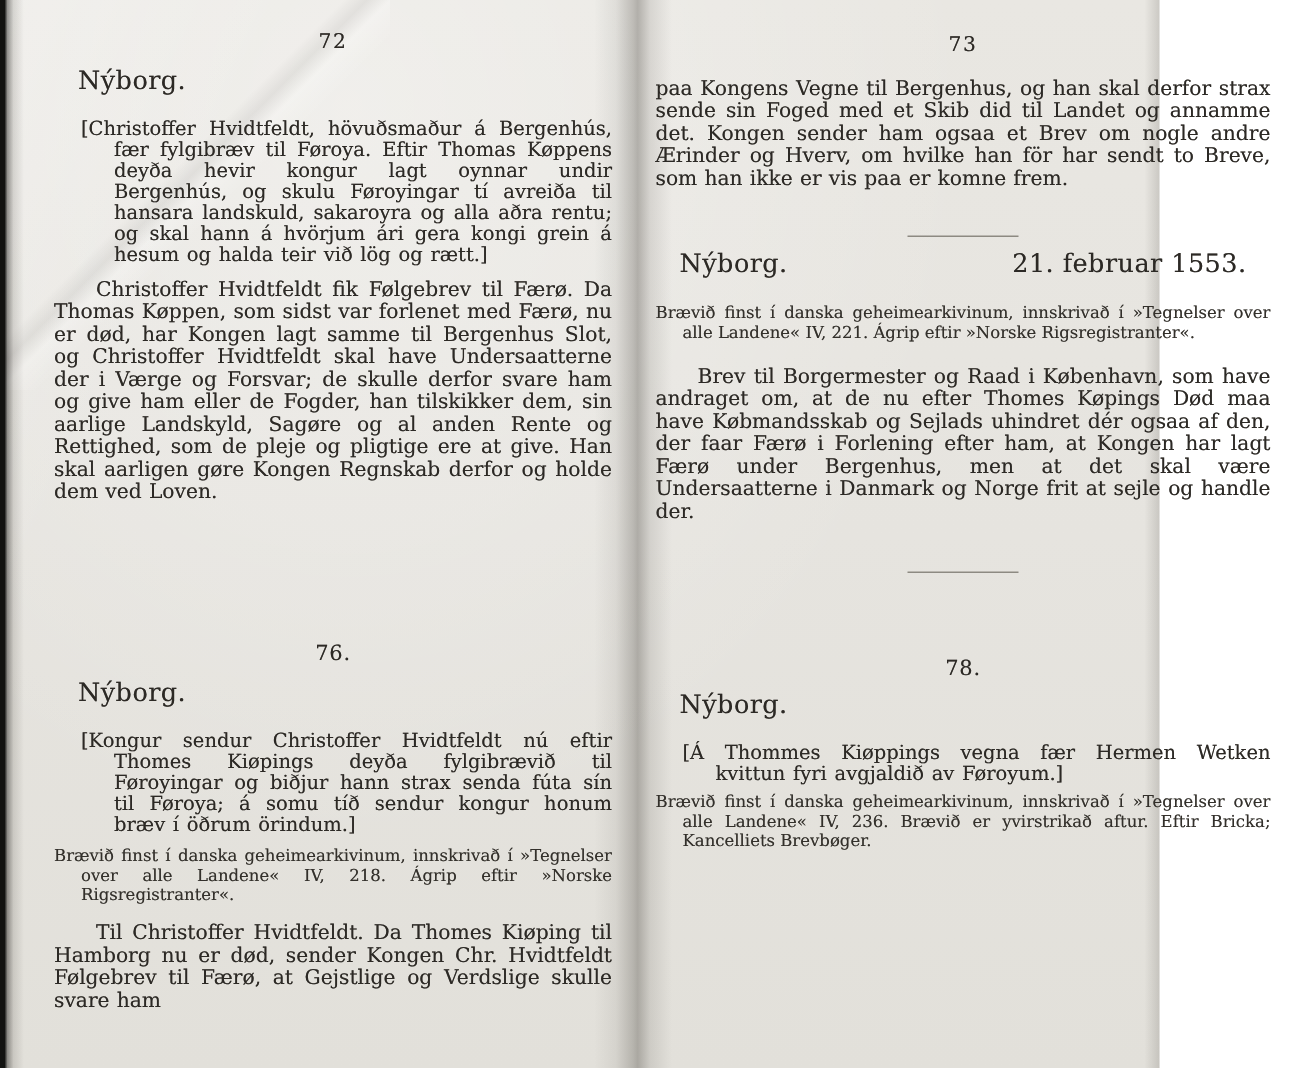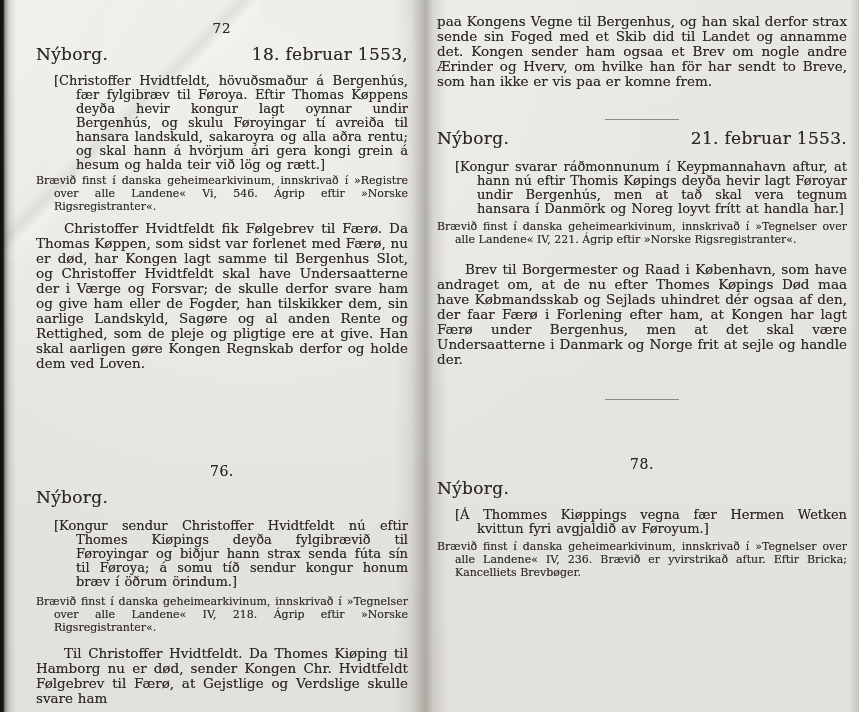--- a/index.html
+++ b/index.html
@@ -1,19 +1,19 @@
 <!DOCTYPE html>
 <html lang="da"><head>
 <meta charset="utf-8">
 <style>
   html,body{margin:0;padding:0;}
   body{width:859px;height:712px;overflow:hidden;}
 
   .scan{
-    position:relative;width:859px;height:712px;
+    position:relative;width:773px;height:712px;
     background:
       linear-gradient(115deg, rgba(255,255,255,0.25) 0%, rgba(255,255,255,0) 18%),
       radial-gradient(ellipse at 30% 10%, rgba(255,255,255,0.35), rgba(255,255,255,0) 55%),
       linear-gradient(180deg,#e9e7e2 0%, #e6e4df 50%, #e2e0da 100%);
     font-family:"DejaVu Serif","Liberation Serif",serif;
     color:#2c2925;
   }
 
   
   .edge-left{
@@ -49,21 +49,21 @@
   .pageno{
     text-align:center;font-size:13.5px;letter-spacing:1px;
     margin:0;
   }
   .page-left .pageno{margin-top:20px;}
   .page-right .pageno{margin-top:22px;}
 
   .entry-no{text-align:center;font-size:14px;letter-spacing:0.5px;margin:0;}
   .placeline{
     display:flex;justify-content:space-between;align-items:baseline;
-    font-size:17px;letter-spacing:0.3px;margin:0;
+    font-size:17px;letter-spacing:0.3px;margin:16px;
   }
   .summary{
     font-size:13px;line-height:14px;
     text-align:justify;margin:0;
     padding-left:40px;text-indent:-22px;
     word-spacing:1px;
   }
   .source{
     font-size:11px;line-height:13px;text-align:justify;margin:0;
     padding-left:18px;text-indent:-18px;
@@ -116,46 +116,44 @@
   <div class="crease"></div>
   <div class="gutter"></div>
   <div class="edge-left"></div>
   <div class="edge-right"></div>
 
   <div class="page page-left">
     <p class="pageno ink">72</p>
 
     <div class="placeline ink l-place75">
       <span>Nýborg.</span>
-      <span>18. februar 1553,</span>
     </div>
     <p class="summary ink l-sum75">[Christoffer Hvidtfeldt, hövuðsmaður á Bergenhús, fær fylgibræv til Føroya. Eftir Thomas Køppens deyða hevir kongur lagt oynnar undir Bergenhús, og skulu Føroyingar tí avreiða til hansara landskuld, sakaroyra og alla aðra rentu; og skal hann á hvörjum ári gera kongi grein á hesum og halda teir við lög og rætt.]</p>
-    <p class="source ink l-src75">Brævið finst í danska geheimearkivinum, innskrivað í »Registre over alle Landene« Vi, 546. Ágrip eftir »Norske Rigsregistranter«.</p>
     <p class="bodytext ink l-body75">Christoffer Hvidtfeldt fik Følgebrev til Færø. Da Thomas Køppen, som sidst var forlenet med Færø, nu er død, har Kongen lagt samme til Bergenhus Slot, og Christoffer Hvidtfeldt skal have Undersaatterne der i Værge og Forsvar; de skulle derfor svare ham og give ham eller de Fogder, han tilskikker dem, sin aarlige Landskyld, Sagøre og al anden Rente og Rettighed, som de pleje og pligtige ere at give. Han skal aarligen gøre Kongen Regnskab derfor og holde dem ved Loven.</p>
 
     <p class="entry-no ink l-no76">76.</p>
     <div class="placeline ink l-place76">
       <span>Nýborg.</span>
     </div>
     <p class="summary ink l-sum76">[Kongur sendur Christoffer Hvidtfeldt nú eftir Thomes Kiøpings deyða fylgibrævið til Føroyingar og biðjur hann strax senda fúta sín til Føroya; á somu tíð sendur kongur honum bræv í öðrum örindum.]</p>
     <p class="source ink l-src76">Brævið finst í danska geheimearkivinum, innskrivað í »Tegnelser over alle Landene« IV, 218. Ágrip eftir »Norske Rigsregistranter«.</p>
     <p class="bodytext ink l-body76">Til Christoffer Hvidtfeldt. Da Thomes Kiøping til Hamborg nu er død, sender Kongen Chr. Hvidtfeldt Følgebrev til Færø, at Gejstlige og Verdslige skulle svare ham</p>
   </div>
 
   <div class="page page-right">
+    <p class="pageno ink">73</p>
 
     <p class="bodytext no-indent ink r-cont">paa Kongens Vegne til Bergenhus, og han skal derfor strax sende sin Foged med et Skib did til Landet og annamme det. Kongen sender ham ogsaa et Brev om nogle andre Ærinder og Hverv, om hvilke han för har sendt to Breve, som han ikke er vis paa er komne frem.</p>
 
     <hr class="divider r-div1">
 
     <div class="placeline ink r-place77">
       <span>Nýborg.</span>
       <span>21. februar 1553.</span>
     </div>
-    <p class="summary ink r-sum77">[Kongur svarar ráðmonnunum í Keypmannahavn aftur, at hann nú eftir Thomis Køpings deyða hevir lagt Føroyar undir Bergenhús, men at tað skal vera tegnum hansara í Danmörk og Noreg loyvt frítt at handla har.]</p>
     <p class="source ink r-src77">Brævið finst í danska geheimearkivinum, innskrivað í »Tegnelser over alle Landene« IV, 221. Ágrip eftir »Norske Rigsregistranter«.</p>
     <p class="bodytext ink r-body77">Brev til Borgermester og Raad i København, som have andraget om, at de nu efter Thomes Køpings Død maa have Købmandsskab og Sejlads uhindret dér ogsaa af den, der faar Færø i Forlening efter ham, at Kongen har lagt Færø under Bergenhus, men at det skal være Undersaatterne i Danmark og Norge frit at sejle og handle der.</p>
 
     <hr class="divider r-div2">
 
     <p class="entry-no ink r-no78">78.</p>
     <div class="placeline ink r-place78">
       <span>Nýborg.</span>
     </div>
     <p class="summary ink r-sum78">[Á Thommes Kiøppings vegna fær Hermen Wetken kvittun fyri avgjaldið av Føroyum.]</p>

